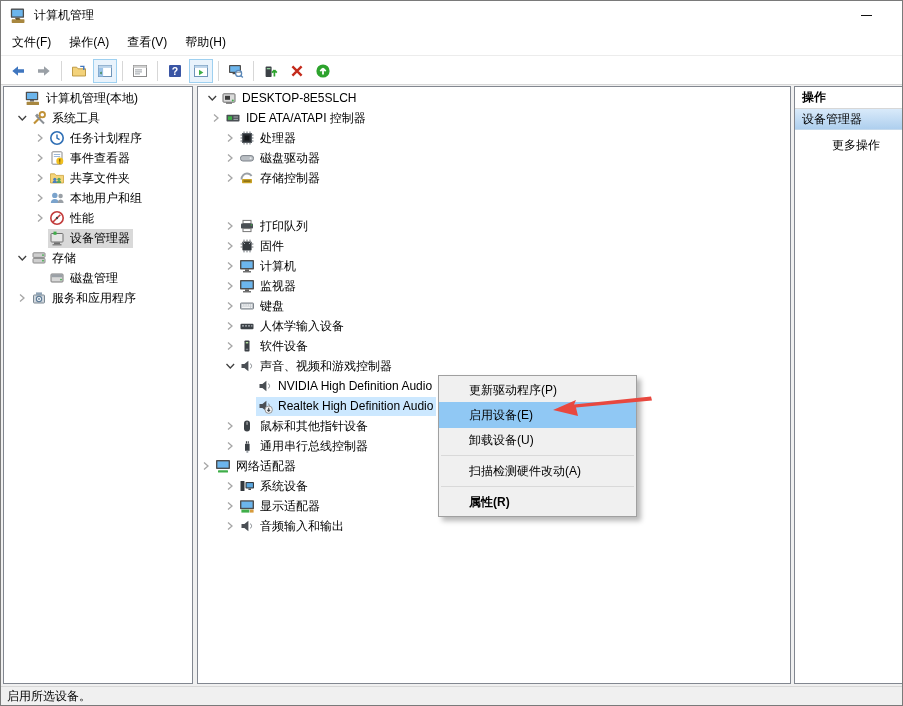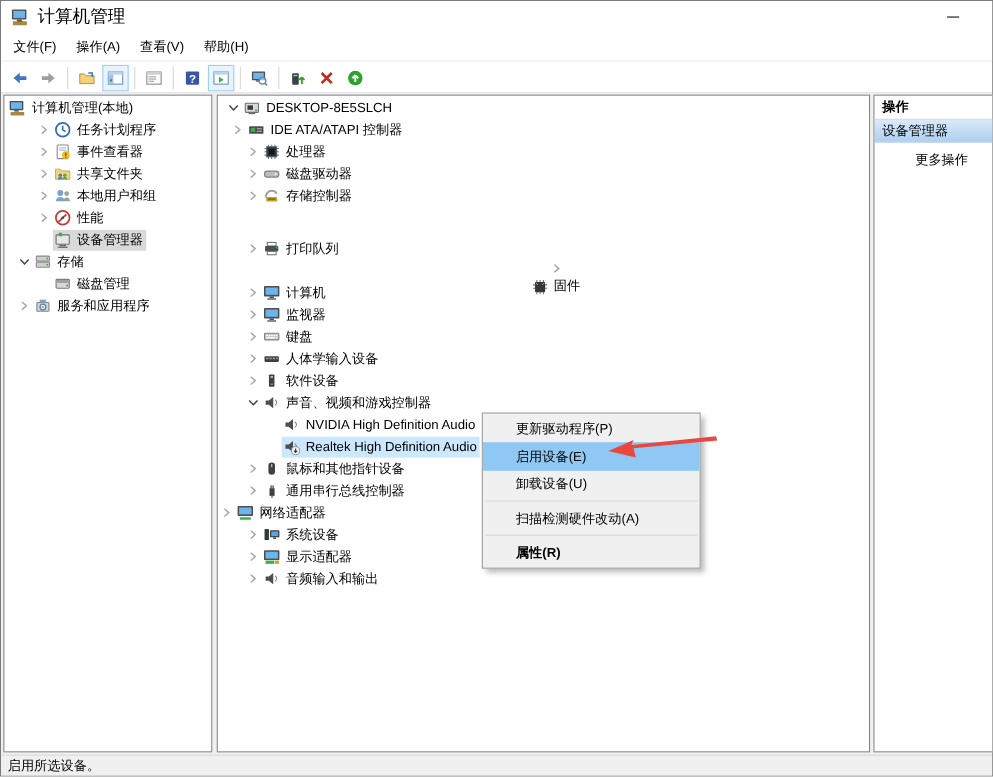--- a/index.html
+++ b/index.html
@@ -5,21 +5,21 @@
   html,body{margin:0;padding:0;background:#c8c8c8;}
   *{box-sizing:border-box;}
   .window{
     position:relative;width:903px;height:706px;background:#fff;
     border:1px solid #7a7a7a;overflow:hidden;
     font-family:"Liberation Sans","DejaVu Sans",sans-serif;font-size:12px;color:#000;
   }
   
   .titlebar{position:absolute;left:0;top:0;width:100%;height:29px;background:#fff;display:flex;align-items:center;}
   .titlebar .app-icon{margin:0 7px 0 9px;width:17px;height:17px;display:inline-flex;}
-  .title-text{font-size:16px;}
+  .title-text{font-size:12px;}
   .min-btn{position:absolute;left:843px;top:0;width:44px;height:28px;display:flex;align-items:center;justify-content:center;}
   .min-glyph{width:11px;height:0;border-top:1.6px solid #111;}
   
   .menubar{position:absolute;left:0;top:29px;width:100%;height:26px;background:#fff;display:flex;align-items:center;border-bottom:1px solid #ececec;padding-left:2px;}
   .menu-item{padding:0 9px;line-height:25px;cursor:default;}
   
   .toolbar{position:absolute;left:0;top:56px;width:100%;height:28px;background:#fff;border-bottom:1px solid #d7d7d7;display:flex;align-items:center;padding-left:4px;}
   .tb-btn{width:24px;height:24px;display:flex;align-items:center;justify-content:center;border:1px solid transparent;margin:0 1px;background:transparent;padding:0;}
   .tb-btn.active{background:#e9f3fc;border-color:#9ed0f0;}
   .tb-sep{width:1px;height:20px;background:#d7d7d7;margin:0 4px;}
@@ -180,31 +180,49 @@
             <circle cx="8" cy="8" r="6.6" fill="#2da32d"></circle>
             <path d="M8 11.6V5.8M8 5.4L5.3 8.1M8 5.4l2.7 2.7" stroke="#fff" stroke-width="1.8" fill="none"></path>
           </svg>
         </span>
       </button>
     </div>
 
   <div class="main">
     <div class="pane pane-left">
       <div class="tree" id="left-tree">
-          <div class="tree-row" style="padding-left: 3px;">
+          <div class="tree-row" style="padding-left: 20px;">
             <span class="row-content">
               <span class="ticon">
                 <svg width="16" height="16" viewBox="0 0 16 16">
                   <rect x="0.8" y="1.8" width="12.4" height="8.4" rx="0.8" fill="#4e4e4e"></rect>
                   <rect x="2" y="3" width="10" height="6" fill="#6cb5ec"></rect>
                   <rect x="5" y="10.2" width="4" height="1.3" fill="#4e4e4e"></rect>
                   <rect x="1.6" y="11.8" width="12.4" height="3.2" rx="0.6" fill="#a8873f"></rect>
                 </svg>
               </span>
               <span>计算机管理(本地)</span>
+            </span>
+          </div>
+          <div class="tree-row" style="padding-left: 10px;">
+            <span class="chev">
+              <svg width="12" height="12" viewBox="0 0 12 12">
+                <path d="M2.5 4l3.8 4 3.8-4" fill="none" stroke="#404040" stroke-width="1.3"></path>
+              </svg>
+            </span>
+            <span class="row-content">
+              <span class="ticon">
+                <svg width="16" height="16" viewBox="0 0 16 16">
+                  <path d="M3 13.5L10 6.5" stroke="#c09136" stroke-width="2.2"></path>
+                  <circle cx="11.3" cy="4.7" r="2.7" fill="none" stroke="#c09136" stroke-width="1.8"></circle>
+                  <path d="M13 13.5L6 6.5" stroke="#8a8f94" stroke-width="2"></path>
+                  <rect x="4.6" y="4.2" width="3" height="3" fill="#8a8f94" transform="rotate(45 6.1 5.7)"></rect>
+                </svg>
+              </span>
+              <span>系统工具</span>
             </span>
           </div>
           <div class="tree-row" style="padding-left: 28px;">
             <span class="chev">
               <svg width="10" height="12" viewBox="0 0 10 12">
                 <path d="M3 2.5l4 3.5-4 3.5" fill="none" stroke="#a6a6a6" stroke-width="1.3"></path>
               </svg>
             </span>
             <span class="row-content">
               <span class="ticon">
@@ -454,21 +472,21 @@
                 <svg width="16" height="16" viewBox="0 0 16 16">
                   <rect x="4" y="2.4" width="8" height="3.2" fill="#fff" stroke="#777"></rect>
                   <rect x="2" y="5.6" width="12" height="5" rx="0.8" fill="#4a4f54"></rect>
                   <circle cx="12.4" cy="7" r="0.8" fill="#3fae49"></circle>
                   <rect x="4" y="10.6" width="8" height="3" fill="#fff" stroke="#777"></rect>
                 </svg>
               </span>
               <span>打印队列</span>
             </span>
           </div>
-          <div class="tree-row" style="padding-left: 24px; flex-direction: column;">
+          <div class="tree-row" style="padding-left: 24px;">
             <span class="chev">
               <svg width="10" height="12" viewBox="0 0 10 12">
                 <path d="M3 2.5l4 3.5-4 3.5" fill="none" stroke="#a6a6a6" stroke-width="1.3"></path>
               </svg>
             </span>
             <span class="row-content">
               <span class="ticon">
                 <svg width="16" height="16" viewBox="0 0 16 16">
                   <path d="M5 1.6v1.8M8 1.6v1.8M11 1.6v1.8M5 12.6v1.8M8 12.6v1.8M11 12.6v1.8M1.6 6h1.8M1.6 9h1.8M12.6 6h1.8M12.6 9h1.8" stroke="#6a7177" stroke-width="1"></path>
                   <rect x="3.4" y="3.4" width="9.2" height="9.2" rx="0.8" fill="#33383d"></rect>

